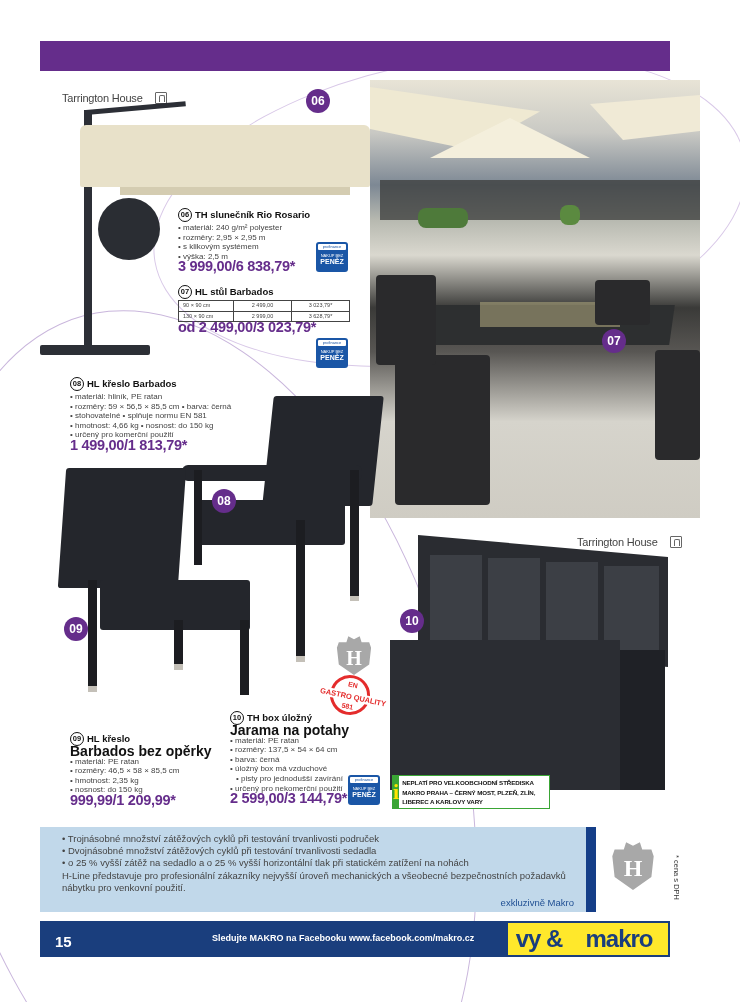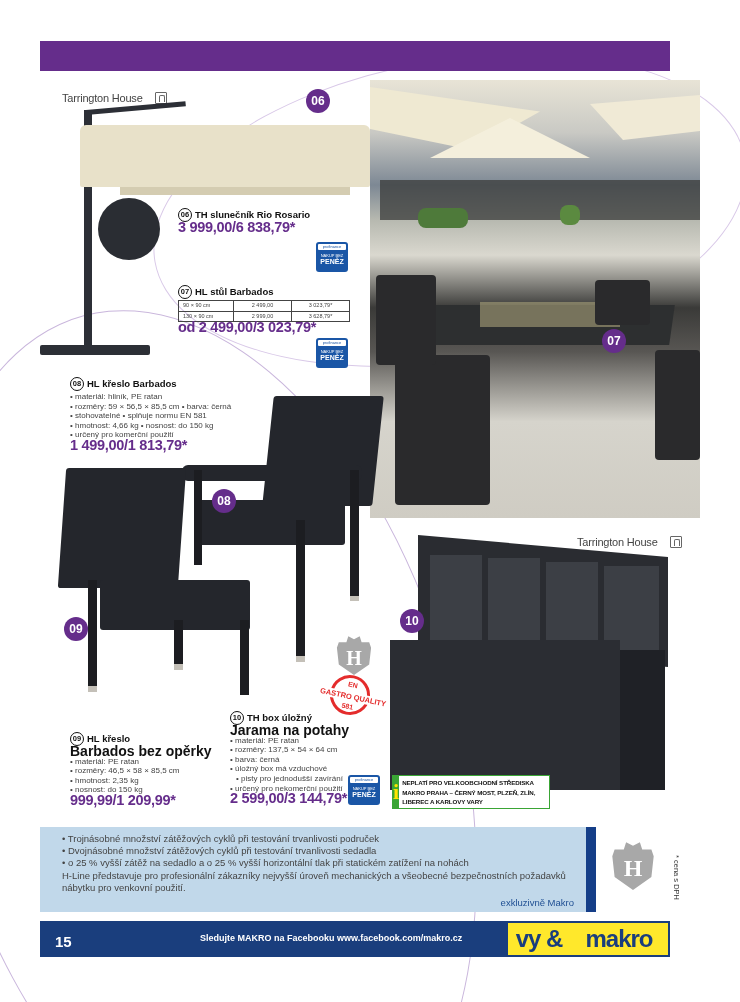--- a/index.html
+++ b/index.html
@@ -85,21 +85,21 @@
   .hline-panel .li { padding-left: 0; }
   .hline-panel .desc { margin-top: 1px; }
   .hline-panel .excl { position: absolute; right: 22px; bottom: 3px; color: #1f4f93; font-size: 9.5px; }
   .hline-bar { left: 586px; top: 827px; width: 10px; height: 85px; background: #153e88; }
 
   .vat-note { left: 681px; top: 855px; font-size: 7.5px; color: #333; transform: rotate(90deg); transform-origin: left top; white-space: nowrap; }
 
   
   .footer { left: 40px; top: 921px; width: 630px; height: 36px; background: #1a3e7d; }
   .footer-page { left: 55px; top: 933px; color: #fff; font-size: 15px; font-weight: bold; }
-  .footer-fb { left: 200px; top: 933px; color: #fff; font-size: 9px; font-weight: bold; white-space: nowrap; }
+  .footer-fb { left: 212px; top: 933px; color: #fff; font-size: 9px; font-weight: bold; white-space: nowrap; }
   .logo-vy { left: 508px; top: 923px; width: 62px; height: 32px; background: #ffe82b; color: #1a3e7d; font-size: 24px; font-weight: bold; display: flex; align-items: center; justify-content: center; letter-spacing: -1px; }
   .logo-makro { left: 570px; top: 923px; width: 98px; height: 32px; background: #ffe82b; color: #1a3e7d; font-size: 24px; font-weight: bold; display: flex; align-items: center; justify-content: center; letter-spacing: -1px; }
 </style>
 </head>
 <body>
 
 <div class="swoosh" style="left:-60px; top:300px; width:520px; height:900px; transform:rotate(-15deg);"></div>
 <div class="swoosh" style="left:150px; top:60px; width:600px; height:300px; transform:rotate(-10deg); border-color:#d9c9e8;"></div>
 
 <div class="abs top-banner"></div>
@@ -130,20 +130,26 @@
 <div class="abs umbrella-under"></div>
 <div class="abs umbrella-canopy"></div>
 <div class="abs umbrella-base"></div>
 <div class="abs fabric-swatch"></div>
 
 <div class="abs prod" style="left:178px; top:208px; width:150px;">
   <div class="prod-title">
       <span class="n">06</span>
       <span>TH slunečník Rio Rosario</span>
     </div>
+  <div class="bullets">
+    <div>materiál: 240 g/m² polyester</div>
+    <div>rozměry: 2,95 × 2,95 m</div>
+    <div>s klikovým systémem</div>
+    <div>výška: 2,5 m</div>
+  </div>
   <div class="price">3 999,00/6 838,79*</div>
 </div>
 <div class="abs profi-badge" style="left:316px; top:242px;">
   <div class="top">profinance</div>
   <div class="mid">NÁKUP BEZ</div>
   <div class="bot">PENĚZ</div>
 </div>
 
 <div class="abs prod" style="left:178px; top:285px; width:190px;">
   <div class="prod-title">

